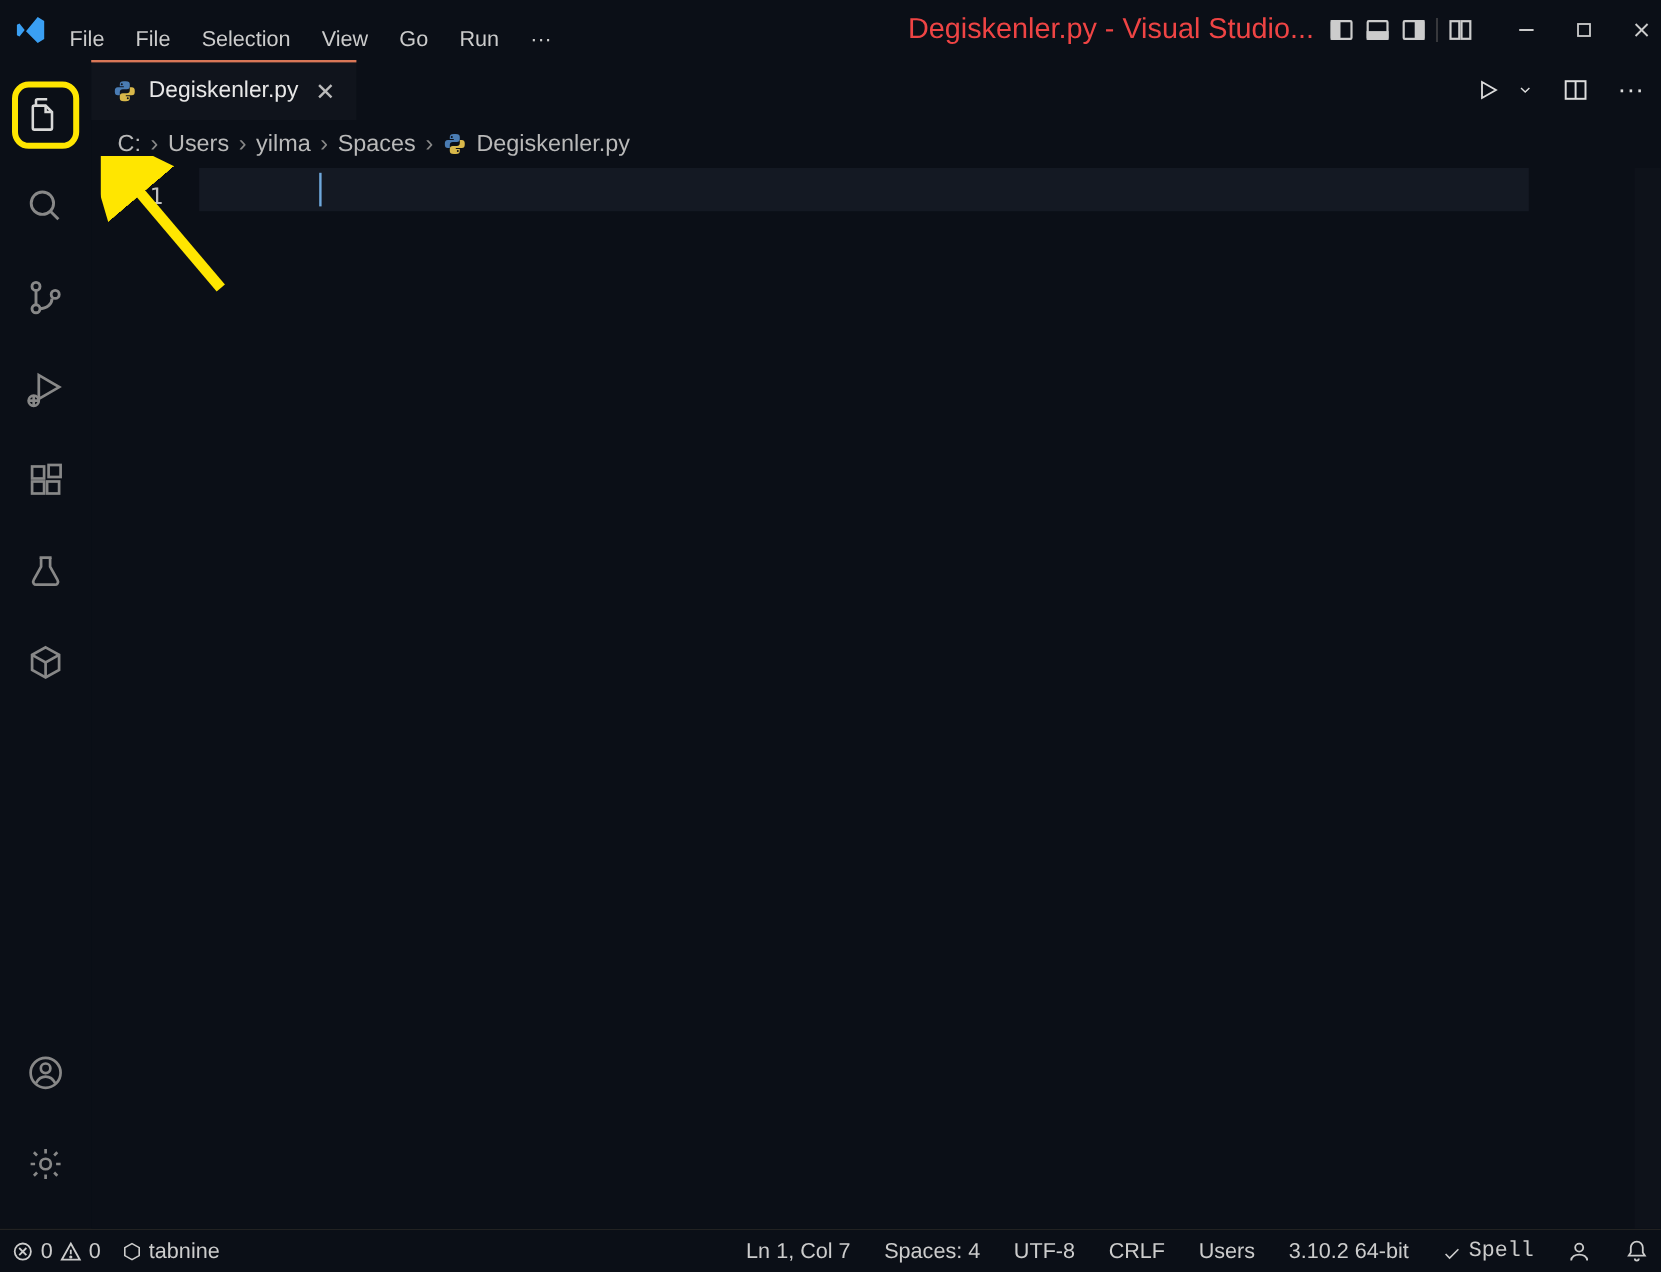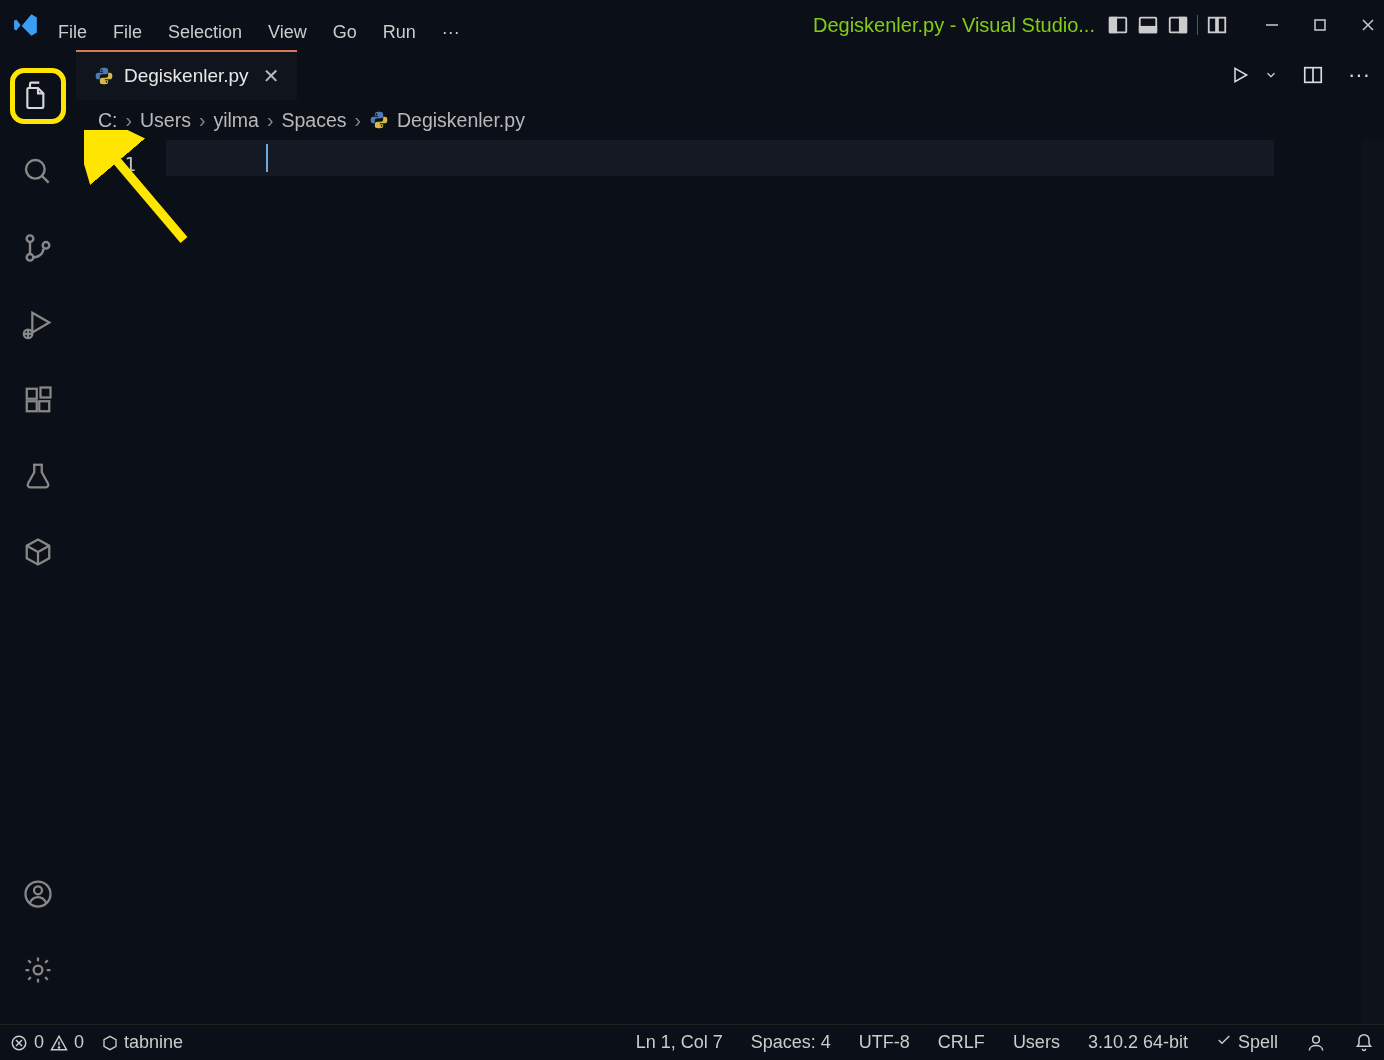--- a/index.html
+++ b/index.html
@@ -20,21 +20,21 @@
     align-items: center;
     background: #0b0f17;
     padding: 0 8px;
     font-size: 18px;
     color: #cccccc;
   }
   .titlebar .logo { width: 36px; display:flex; align-items:center; justify-content:center; margin-right: 14px;}
   .titlebar .menu { display: flex; gap: 26px; align-items:flex-end;margin-top:14px;}
   .titlebar .menu-item { cursor: pointer; }
   .titlebar .spacer { flex: 1; }
-  .titlebar .wtitle { color:#84cc16; font-size:20px; margin-right: 12px;}
+  .titlebar .wtitle { color:#ef4444; font-size:24px; margin-right: 12px;}
   .titlebar .layout-icons { display:flex; gap:8px; align-items:center; margin-right: 24px;}
   .titlebar .layout-icons .sep { width:1px; height:20px; background:#555;}
   .titlebar .win-controls { display:flex; gap:32px; align-items:center; margin-left: 12px;}
   .icon { display:inline-flex; align-items:center; justify-content:center; }
   .icon svg { display:block; }
 
   
   .main { flex:1; display:flex; min-height:0;}
   
   
@@ -392,21 +392,21 @@
     </div>
   </div>
   <div class="spacer"></div>
   <div class="right">
     <span>Ln 1, Col 7</span>
     <span>Spaces: 4</span>
     <span>UTF-8</span>
     <span>CRLF</span>
     <span>Users</span>
     <span>3.10.2 64-bit</span>
-    <span class="group" style="display:inline-flex; gap:6px; align-items:flex-start;">
+    <span class="group" style="display:inline-flex; gap:6px; align-items:flex-end;font-family:Liberation Mono, monospace;">
       <span class="icon">
         <svg width="16" height="16" viewBox="0 0 24 24" fill="none" stroke="#ccc" stroke-width="2">
             <polyline points="4 12 9 17 20 6"></polyline>
           </svg>
       </span>
       <span>Spell</span>
     </span>
     <span class="icon">
       <svg width="20" height="20" viewBox="0 0 24 24" fill="none" stroke="#ccc" stroke-width="1.8">
           <circle cx="12" cy="8" r="4"></circle>

